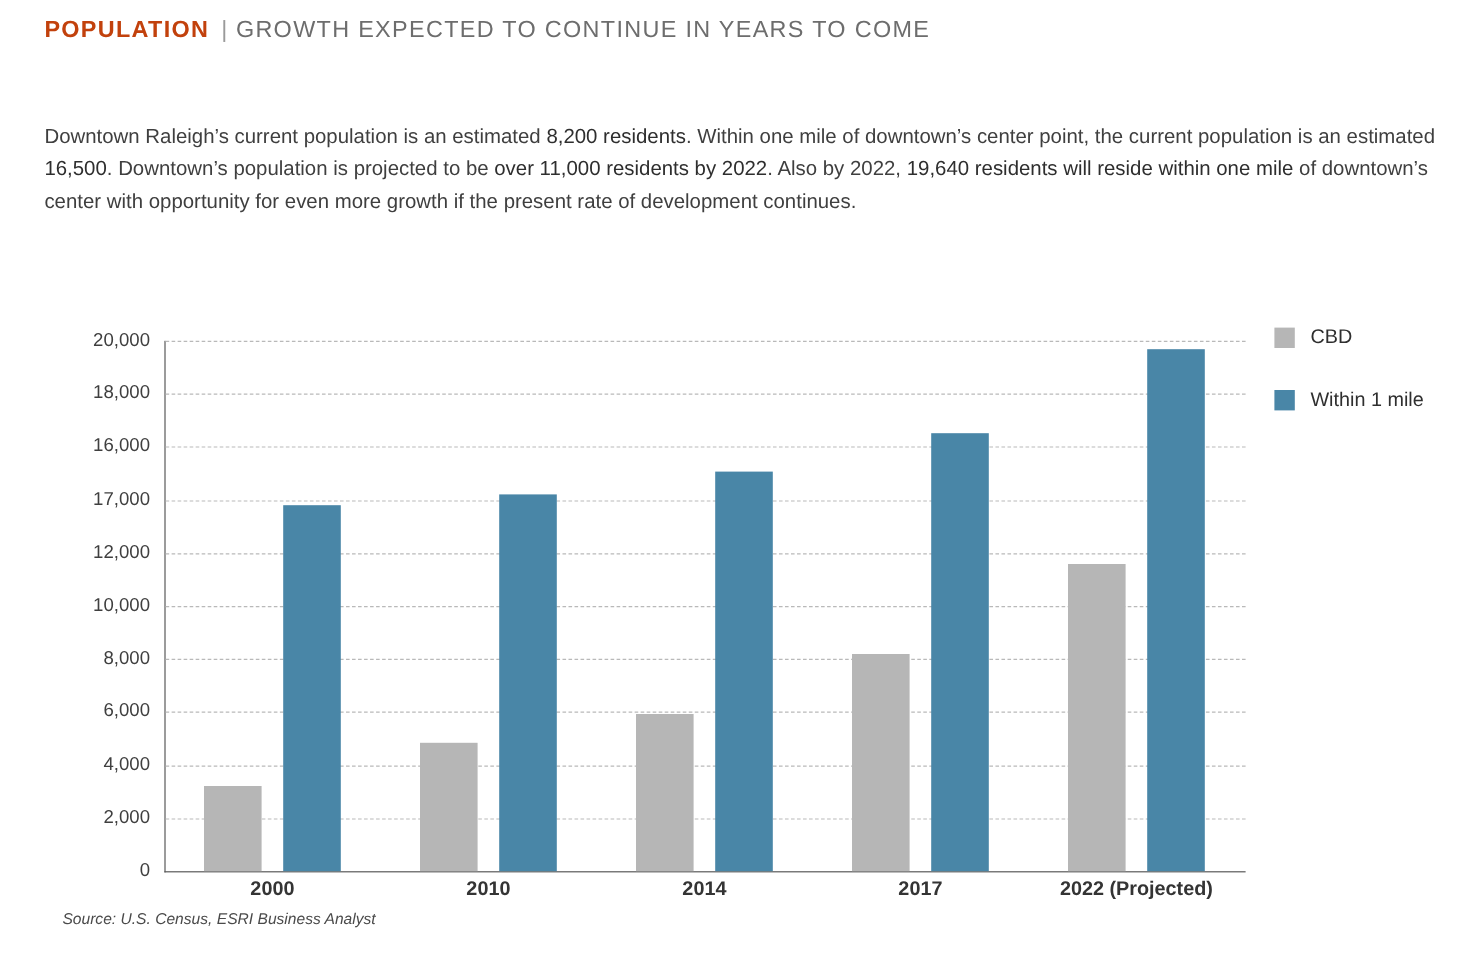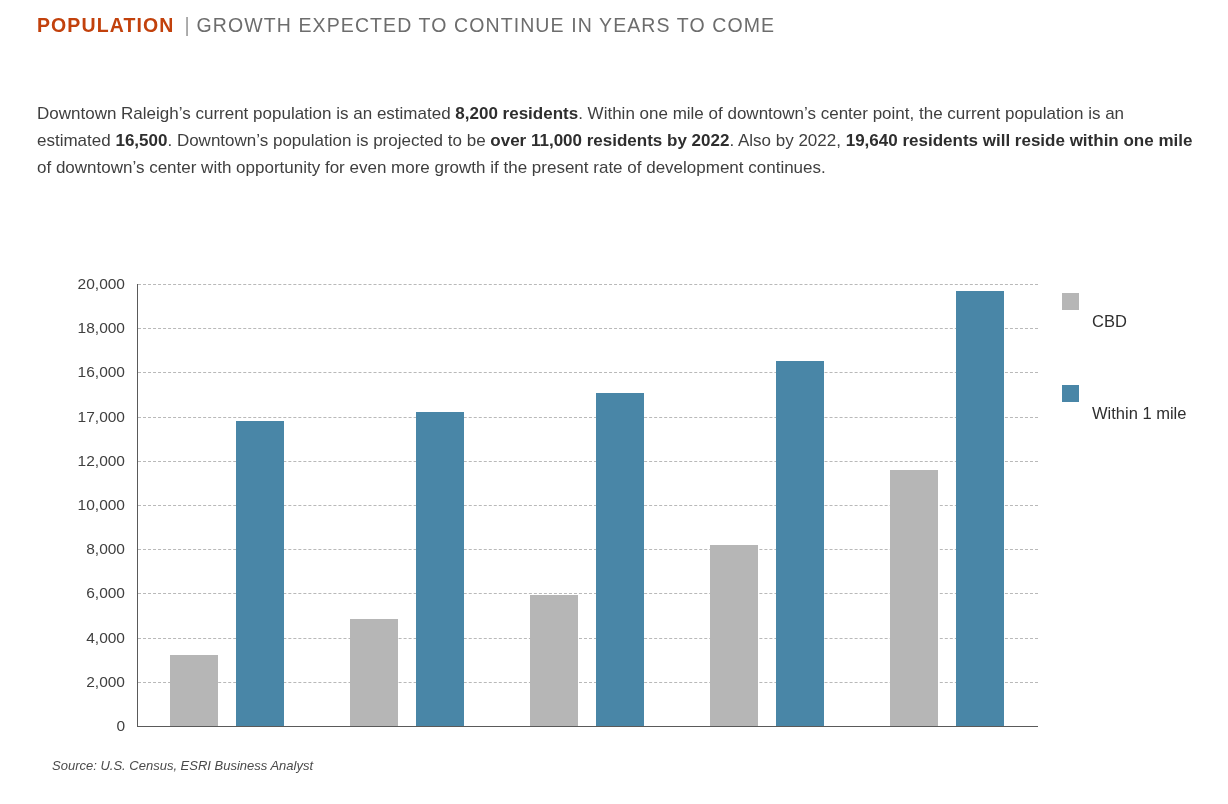--- a/index.html
+++ b/index.html
@@ -42,21 +42,21 @@
   
   .para {
     position: absolute;
     left: 37px;
     top: 100px;
     width: 1160px;
     font-size: 17px;
     line-height: 27px;
     color: #3f3f3f;
   }
-  .para b { font-weight: bold; color: #2e2e2e; }
+  .para b { font-weight: normal; color: #2e2e2e; }
 
   
   .chart-wrap {
     position: absolute;
     left: 0;
     top: 262px;
     width: 1228px;
     height: 520px;
   }
 
@@ -161,21 +161,20 @@
     height: 17px;
     margin-right: 13px;
     flex: 0 0 auto;
   }
   .swatch.cbd { background: #b6b6b6; }
   .swatch.mile { background: #4986a7; }
   .legend-label {
     font-size: 16.5px;
     color: #2f2f2f;
     white-space: nowrap;
-    margin-top: 40px;
   }
 </style>
 </head>
 <body>
 
 <div class="header">
   <span class="kicker">POPULATION</span><span class="divider">|</span><span class="sub">GROWTH EXPECTED TO CONTINUE IN YEARS TO COME</span>
 </div>
 
 <div class="para">
@@ -225,20 +224,27 @@
       </div>
       <div class="group" style="left: 540px; width: 180px;">
         <div class="bar cbd" style="left: 33px; width: 48px; height: 181.22px; background: rgb(182, 182, 182);"></div>
         <div class="bar mile" style="left: 99px; width: 48px; height: 364.65px; background: rgb(73, 134, 167);"></div>
       </div>
       <div class="group" style="left: 720px; width: 180px;">
         <div class="bar cbd" style="left: 33px; width: 48px; height: 256.36px; background: rgb(182, 182, 182);"></div>
         <div class="bar mile" style="left: 99px; width: 48px; height: 435.37px; background: rgb(73, 134, 167);"></div>
       </div>
     </div>
+  <div class="xlabels" id="xlabels">
+      <div class="xlabel" style="left: 90px;">2000</div>
+      <div class="xlabel" style="left: 270px;">2010</div>
+      <div class="xlabel" style="left: 450px;">2014</div>
+      <div class="xlabel" style="left: 630px;">2017</div>
+      <div class="xlabel" style="left: 810px;">2022 (Projected)</div>
+    </div>
 </div>
 
 <div class="source">Source: U.S. Census, ESRI Business Analyst</div>
 
 <div class="legend">
   <div class="legend-row">
     <span class="swatch cbd"></span>
     <span class="legend-label">CBD</span>
   </div>
   <div class="legend-row">

